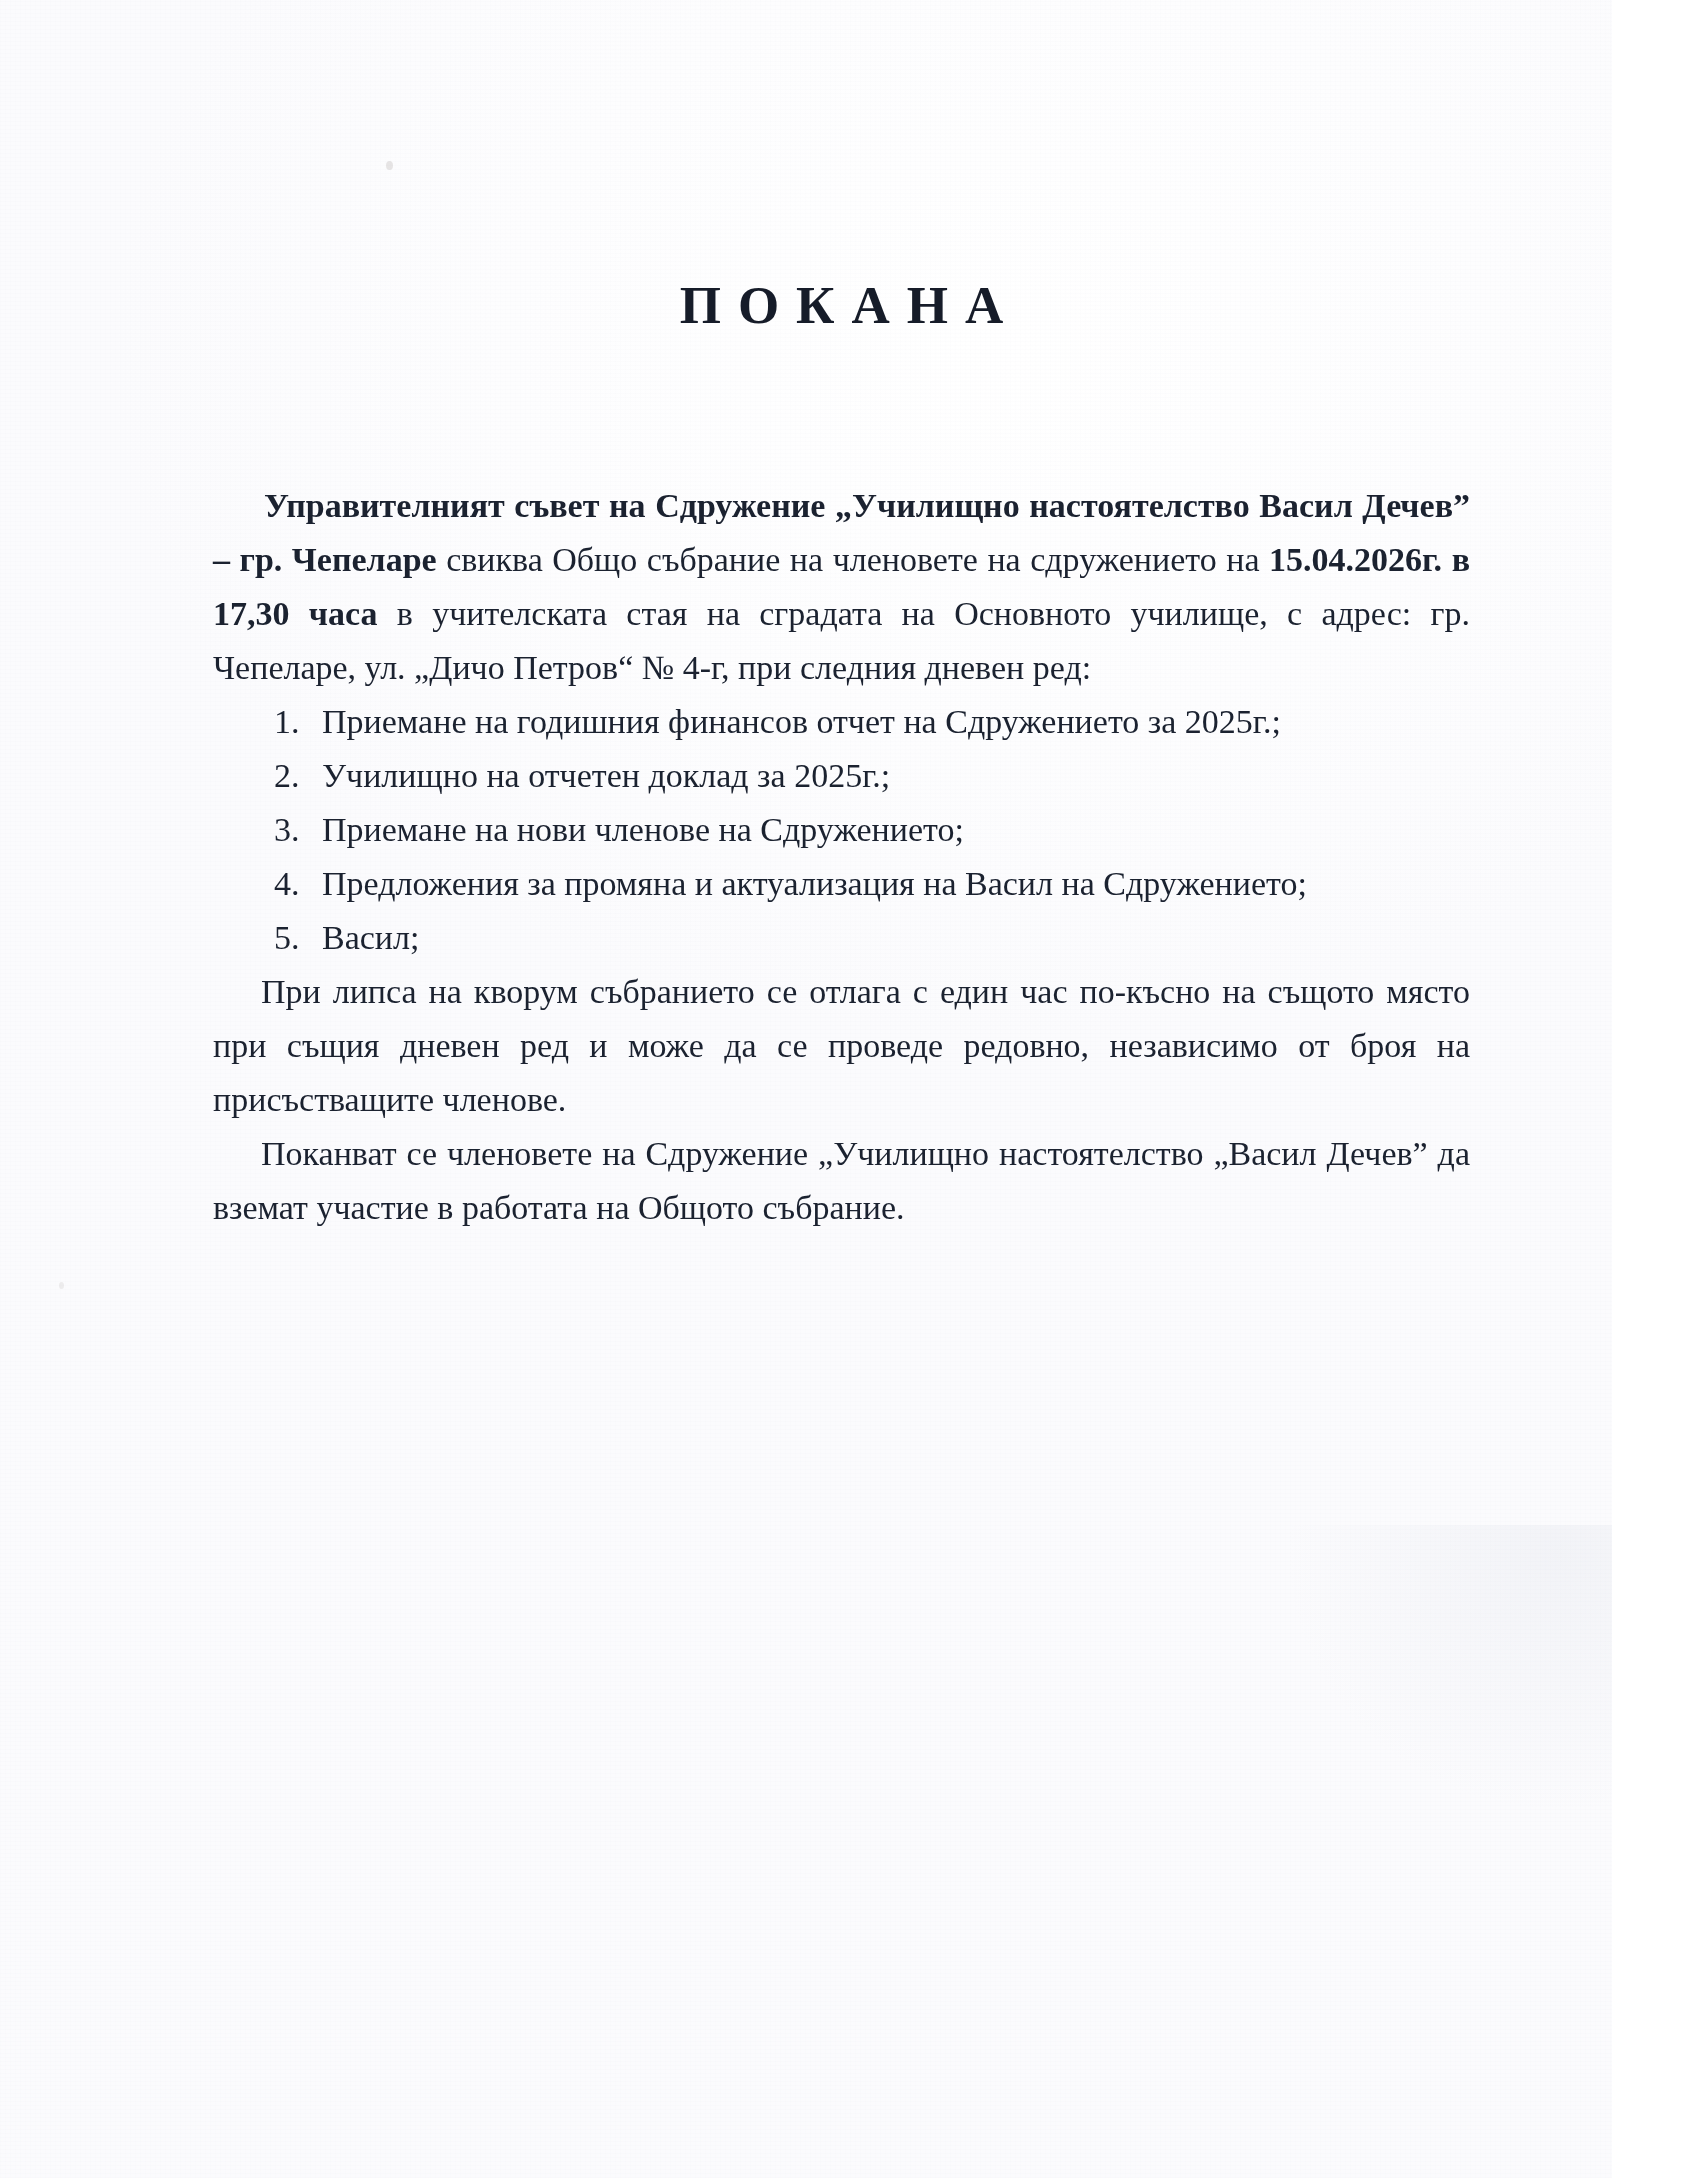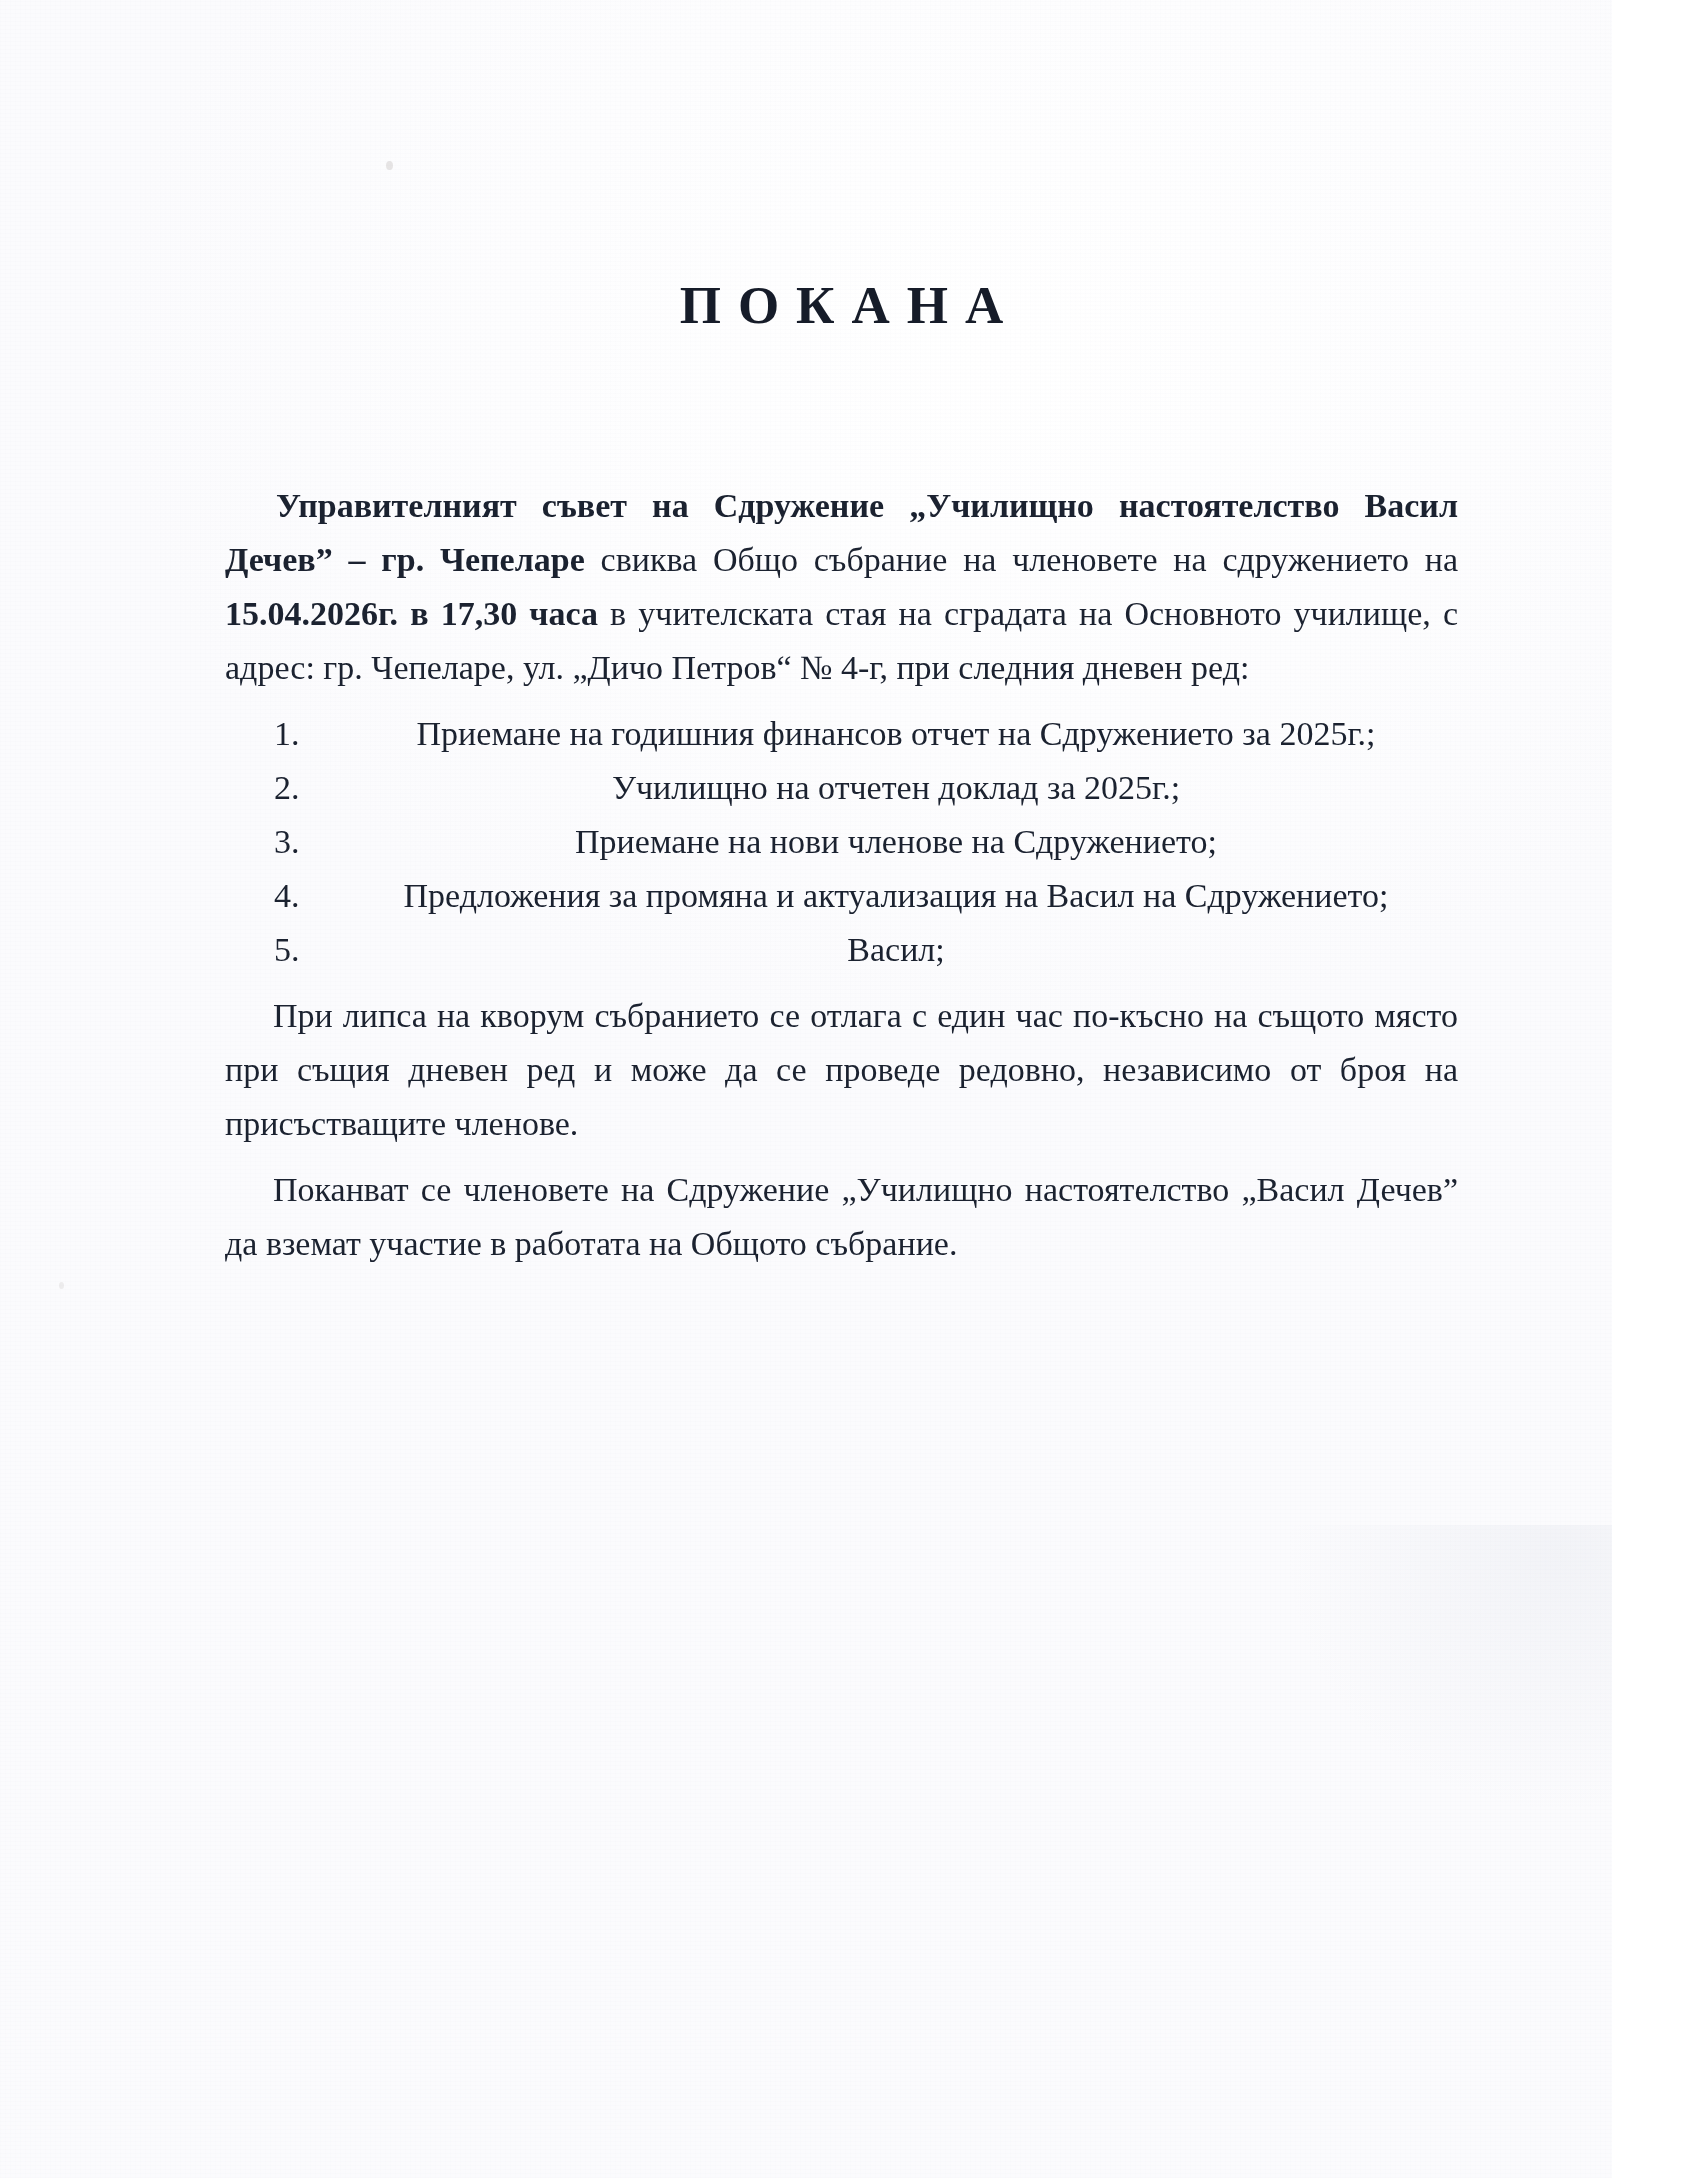--- a/index.html
+++ b/index.html
@@ -90,21 +90,21 @@
     font-family: "Liberation Serif", "DejaVu Serif", serif;
   }
 
   .body-block {
     margin-top: 147px;
     font-size: 34px;
     line-height: 54px;
   }
 
   p.para {
-    margin: 12px;
+    margin: 0;
     text-align: justify;
     text-indent: 51px;
     hyphens: none;
   }
 
   p.para.tight {
     text-indent: 48px;
   }
 
   b, .b {
@@ -115,21 +115,21 @@
     margin: 0;
     padding: 0;
     list-style: none;
     counter-reset: agenda;
   }
 
   ol.agenda > li {
     counter-increment: agenda;
     position: relative;
     padding-left: 109px;
-    text-align: center;
+    text-align: left;
     line-height: 54px;
   }
 
   ol.agenda > li::before {
     content: counter(agenda) ".";
     position: absolute;
     left: 61px;
     width: 40px;
     text-align: left;
     color: #1b2230;

